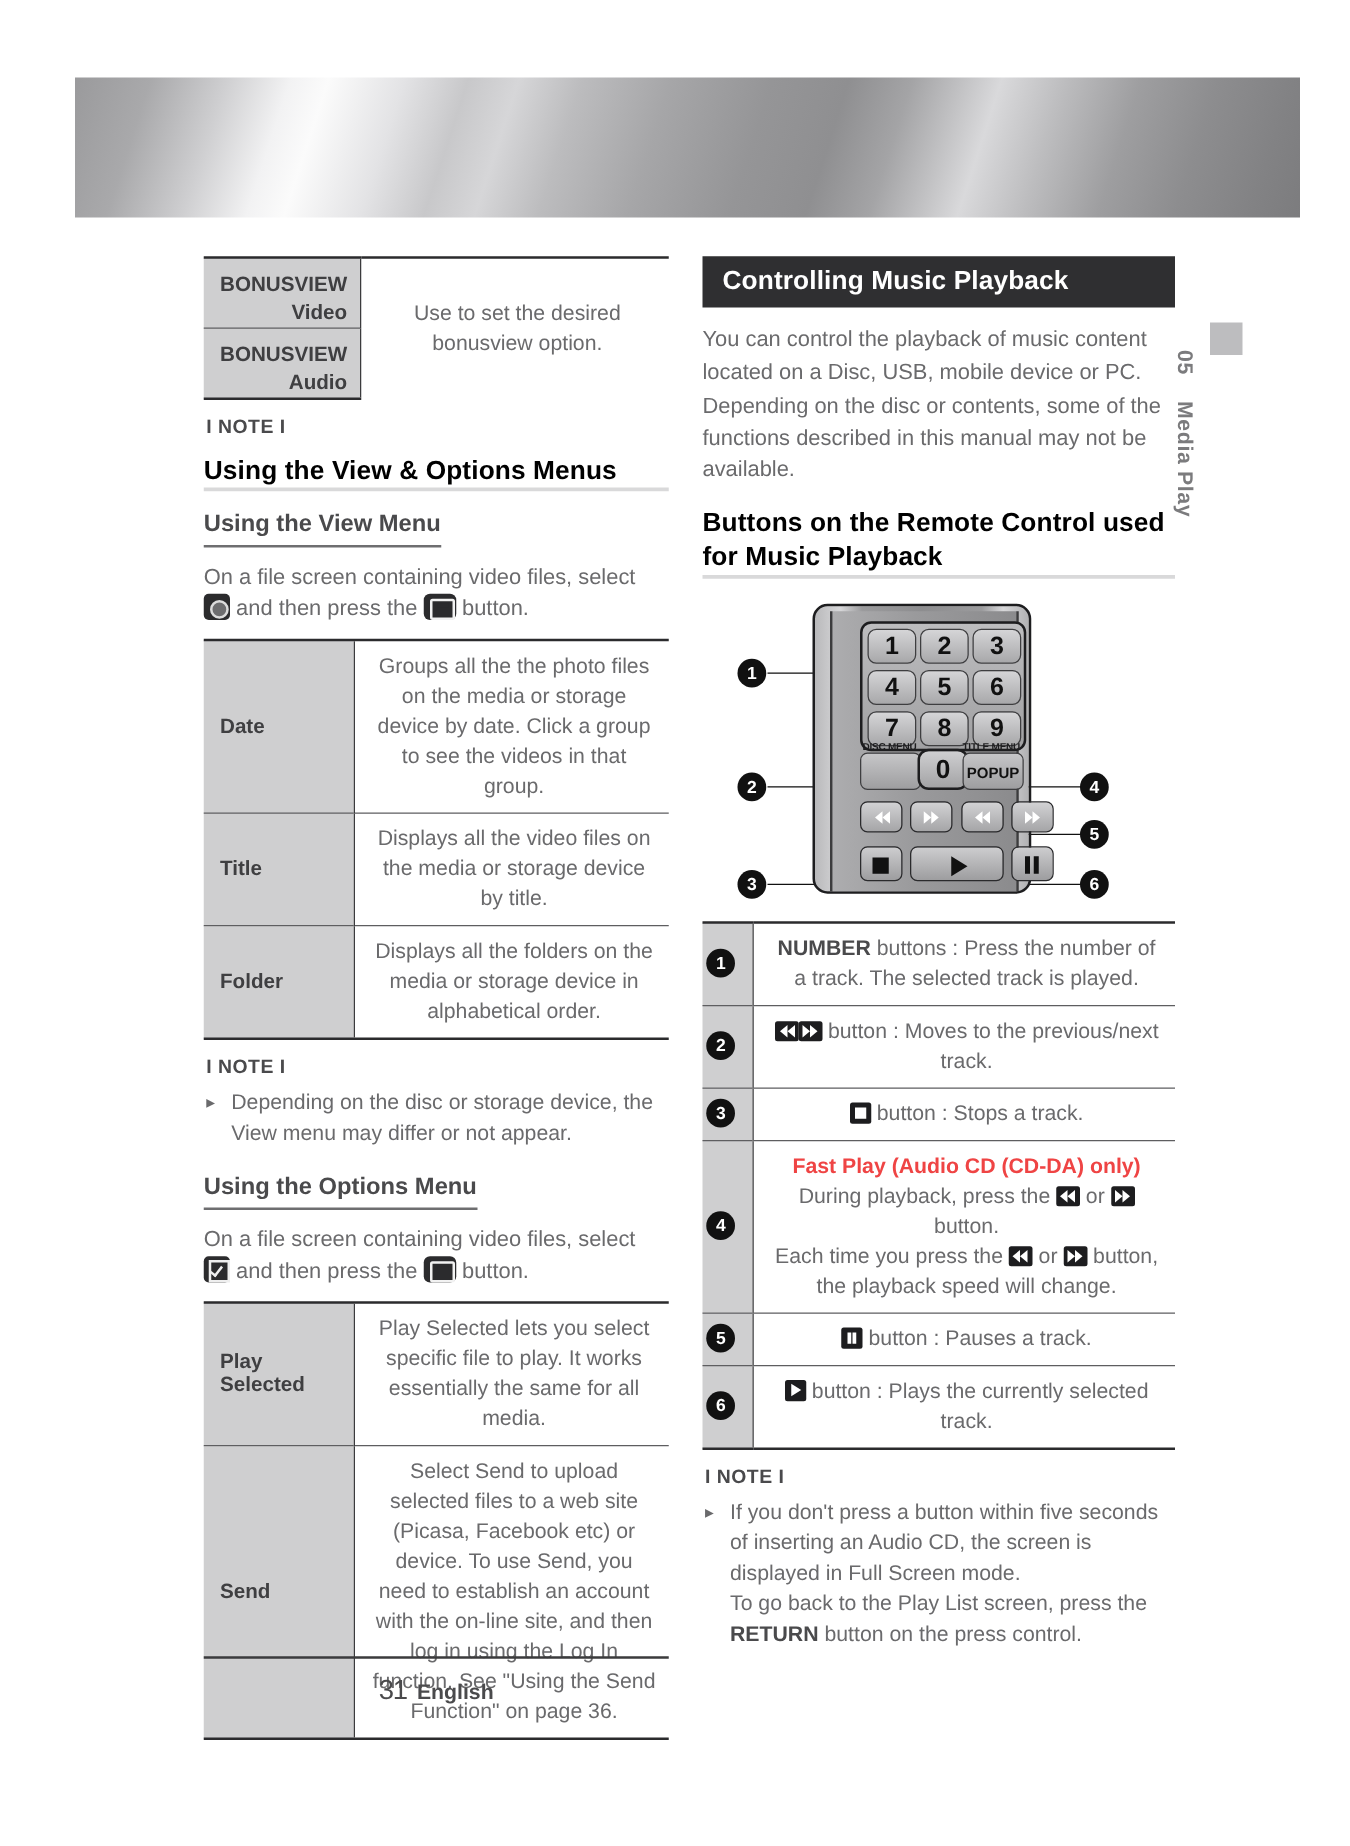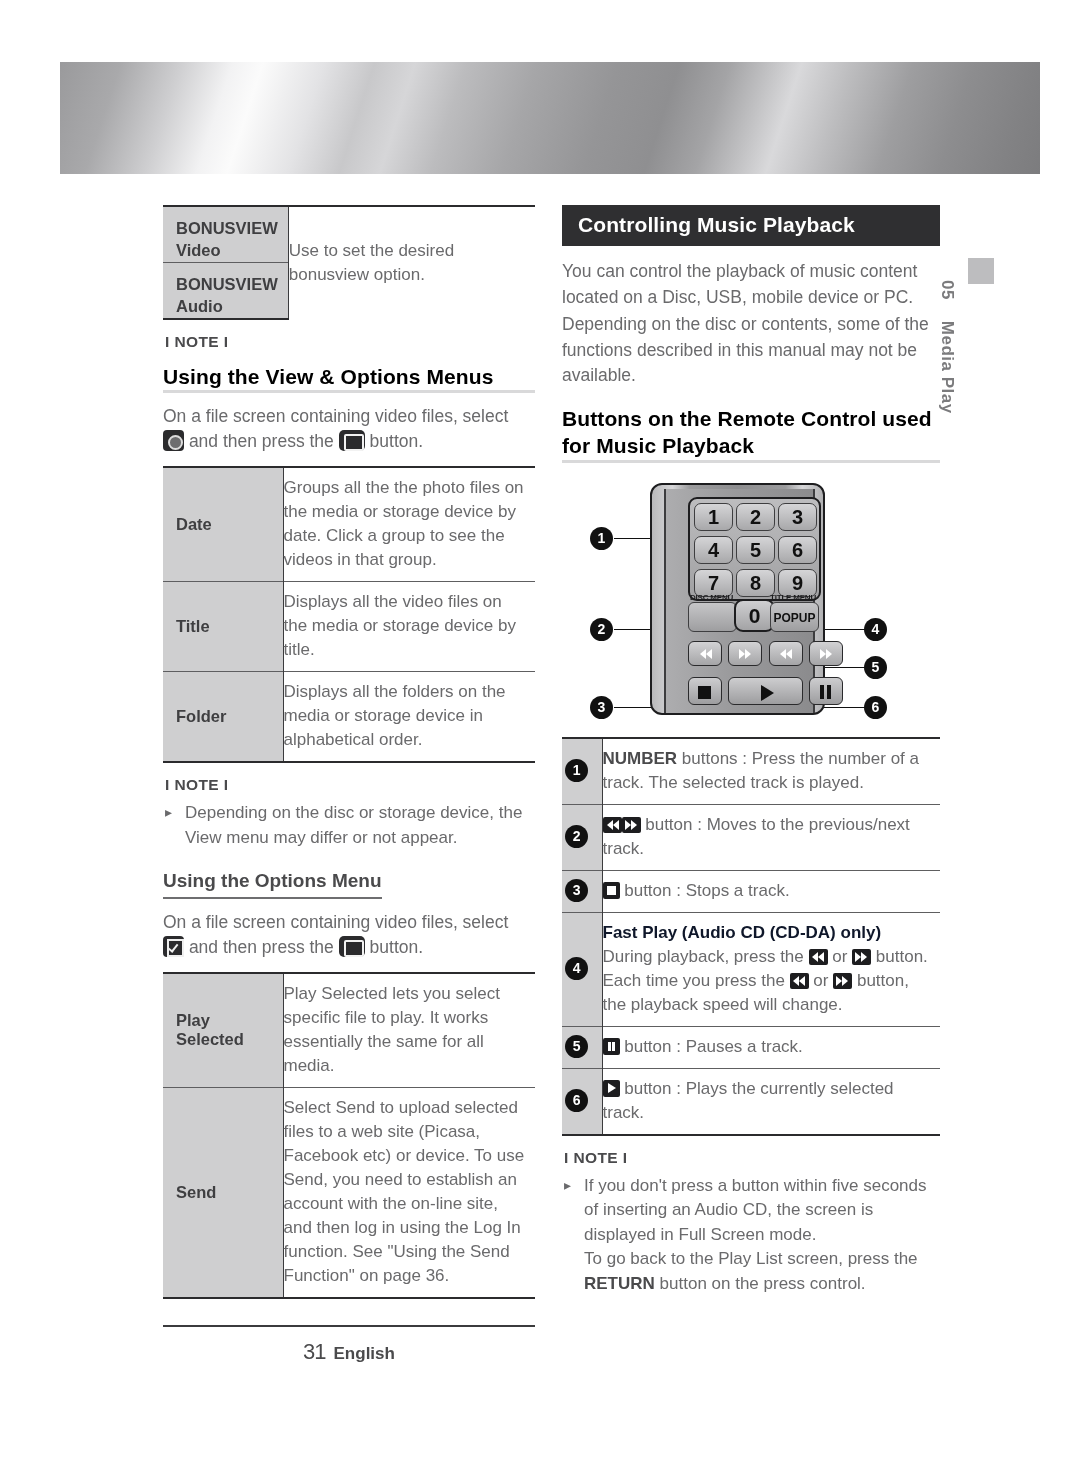--- a/index.html
+++ b/index.html
@@ -31,27 +31,27 @@
   .para{ font-size:17.5px; line-height:25.5px; color:#6a6a6c; }
   .para.tight{ line-height:25px; }
 
   
   table.mt{ border-collapse:collapse; width:100%; }
   table.mt td{ vertical-align:middle; padding:8px 10px 9px 10px; }
   table.mt .lbl{
     background:#cfcfd0; color:#3f3f41; font-weight:bold; font-size:16.5px;
     width:120px; border-right:1.5px solid #3b3b3d; padding-left:13px;
   }
-  table.mt .desc{ font-size:17px; line-height:24px; color:#6a6a6c; padding-left:0; }
+  table.mt .desc{ font-size:17px; line-height:24px; color:#6a6a6c; padding-left:14px;text-align:center; }
   table.mt .topline{ border-top:2.5px solid #2b2b2d; }
   table.mt tr.sep td{ border-top:1.2px solid #5e5e60;margin-top:28px; }
   table.mt tr.last td{ border-bottom:2.5px solid #2b2b2d; }
 
   
-  table.bv td.lbl{ padding-top:10px; padding-bottom:1px; line-height:22px; }
+  table.bv td.lbl{ padding-top:10px; padding-bottom:1px; line-height:22px;text-align:right; }
 
   
   .note-h{ font-size:15.5px; font-weight:bold; color:#4a4a4c; letter-spacing:.4px;
            margin:13px 0 7px 2px; }
   .note-ul{ list-style:none; }
   .note-ul li{
     font-size:17px; line-height:24.5px; color:#6a6a6c;
     position:relative; padding-left:22px; margin-bottom:9px;
   }
   .note-ul li:before{
@@ -256,20 +256,23 @@
         <span>Audio</span>
       </td>
     </tr>
   </tbody>
     </table>
 
   <div class="note-h">I NOTE I</div>
 
   <div class="h2" style="margin-top:14px;">Using the View &amp; Options Menus</div>
 
+  <div style="margin-top:16px;">
+    <div class="h3">Using the View Menu</div>
+  </div>
 
   <div class="para tight" style="margin-top:11px;">
     <span>On a file screen containing video files, select</span><br>
     <span class="ic view"></span>
     <span>and then press the</span>
     <span class="ic enter"></span>
     <span>button.</span>
   </div>
 
   <table class="mt" style="margin-top:12px;">
@@ -430,21 +433,21 @@
       <td class="desc" style="border-top:1.2px solid #5e5e60;">
         <span class="g sq"></span>
         <span>button : Stops a track.</span>
       </td>
     </tr>
     <tr>
       <td class="lbl" style="width:40px; text-align:center; padding-left:0; border-top:1.2px solid #5e5e60;">
         <span class="cal" style="position:relative; left:0; top:0; display:inline-block; vertical-align:middle;">4</span>
       </td>
       <td class="desc" style="border-top:1.2px solid #5e5e60;">
-        <div style="font-weight:bold; color:#0f172a;">Fast Play (Audio CD (CD-DA) only)</div>
+        <div style="font-weight:bold; color:#ef4444;">Fast Play (Audio CD (CD-DA) only)</div>
         <div>
           <span>During playback, press the</span>
           <span class="g rew"></span>
           <span>or</span>
           <span class="g ff"></span>
           <span>button.</span>
         </div>
         <div>
           <span>Each time you press the</span>
           <span class="g rew"></span>

